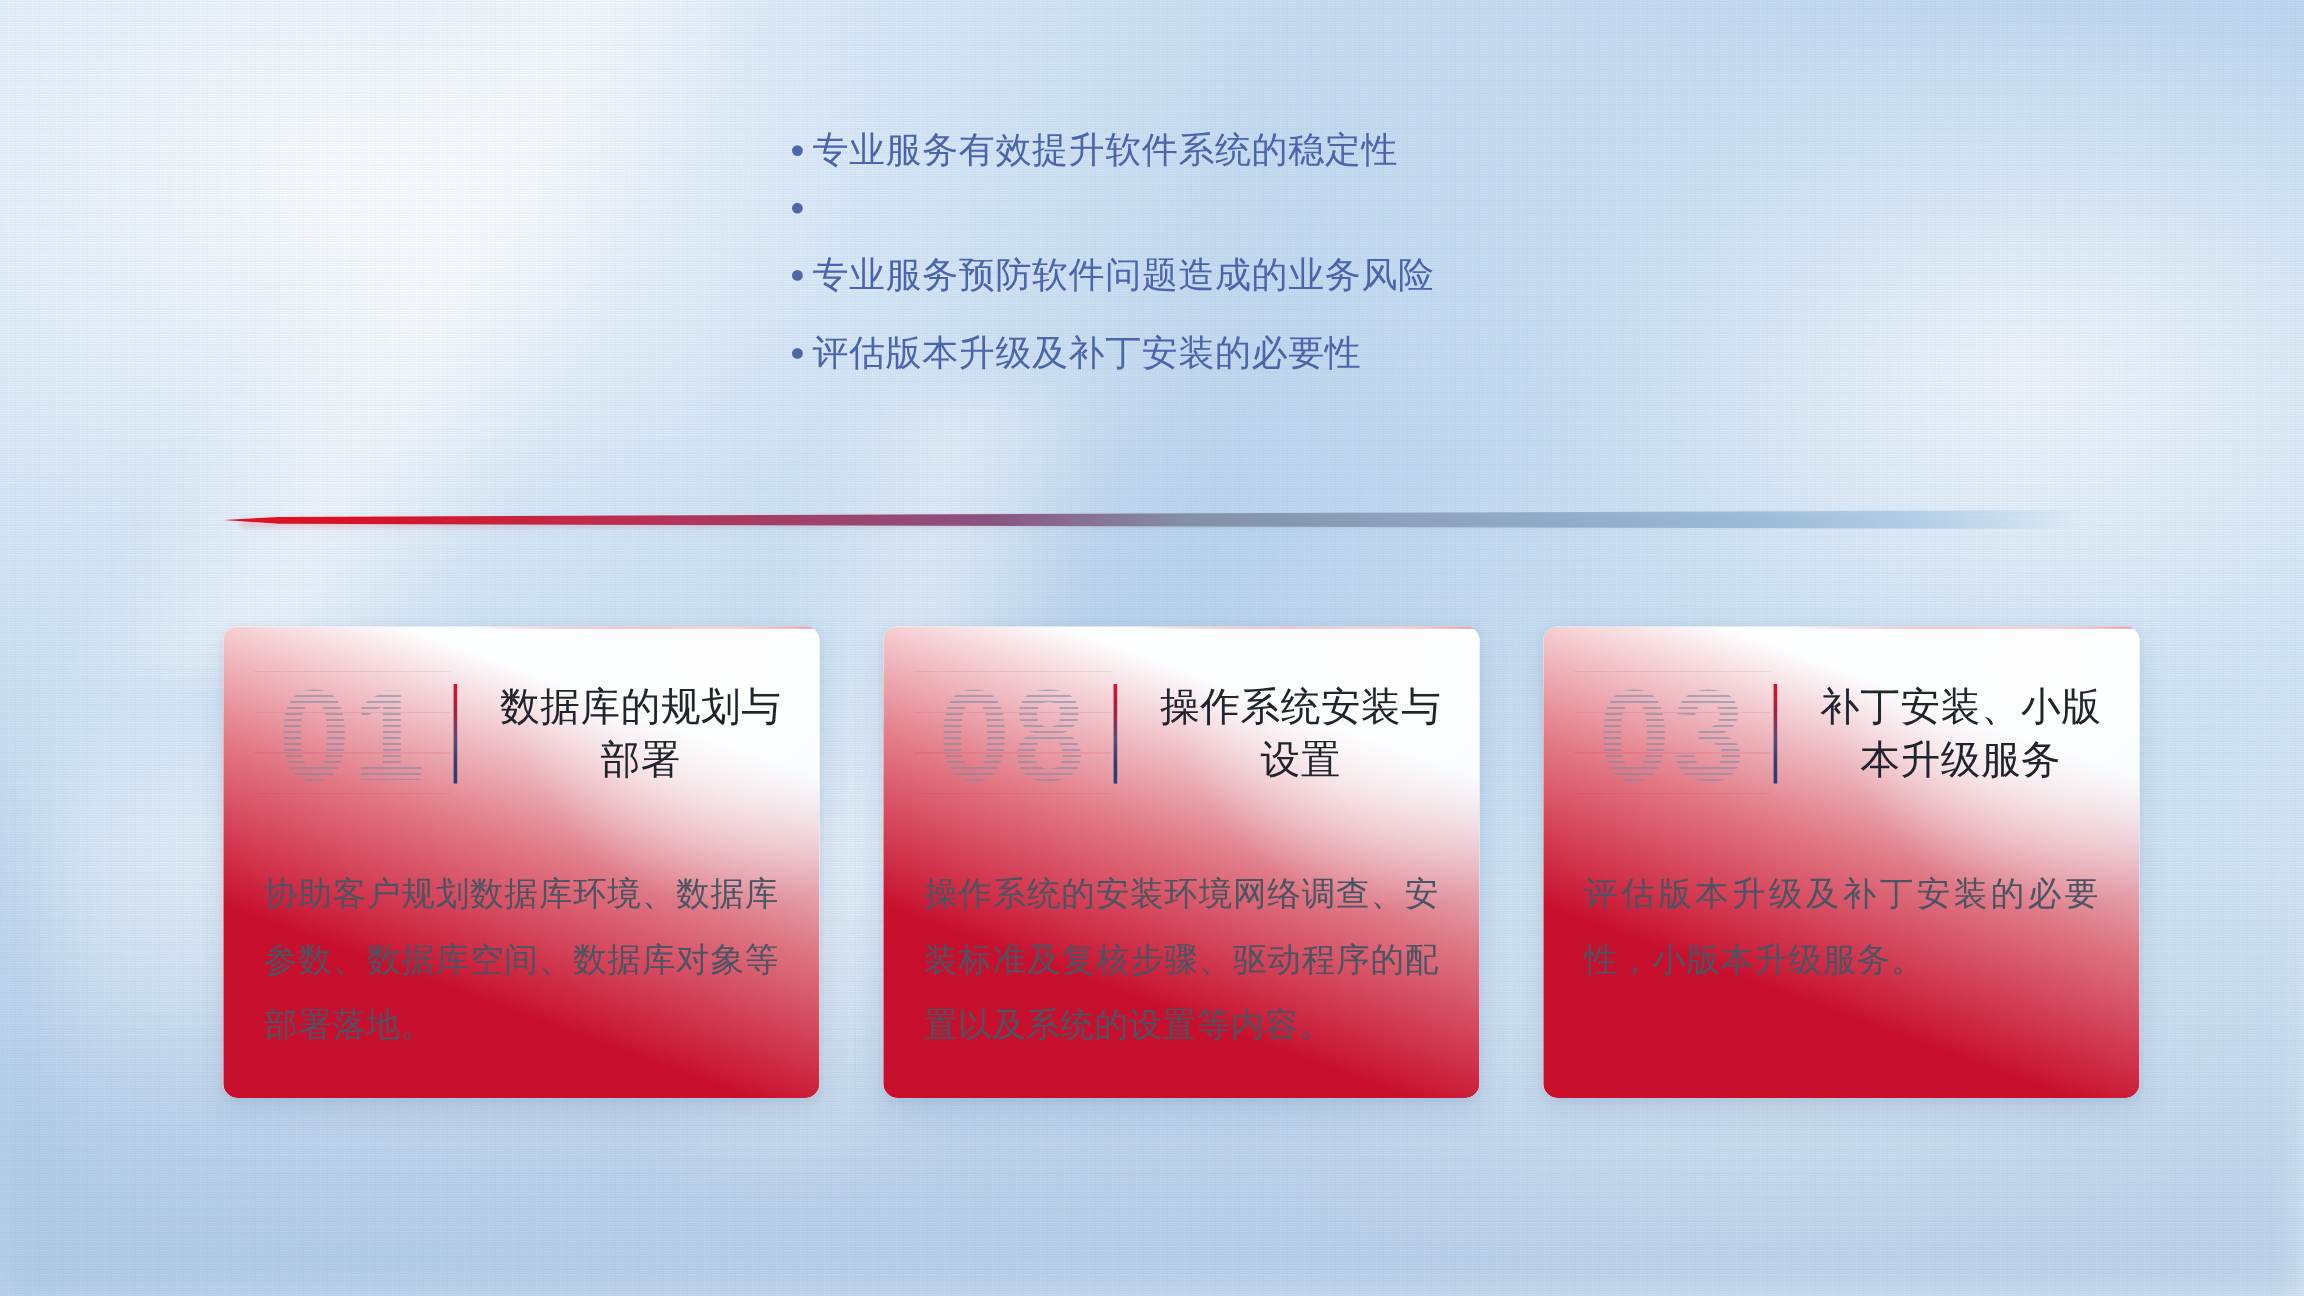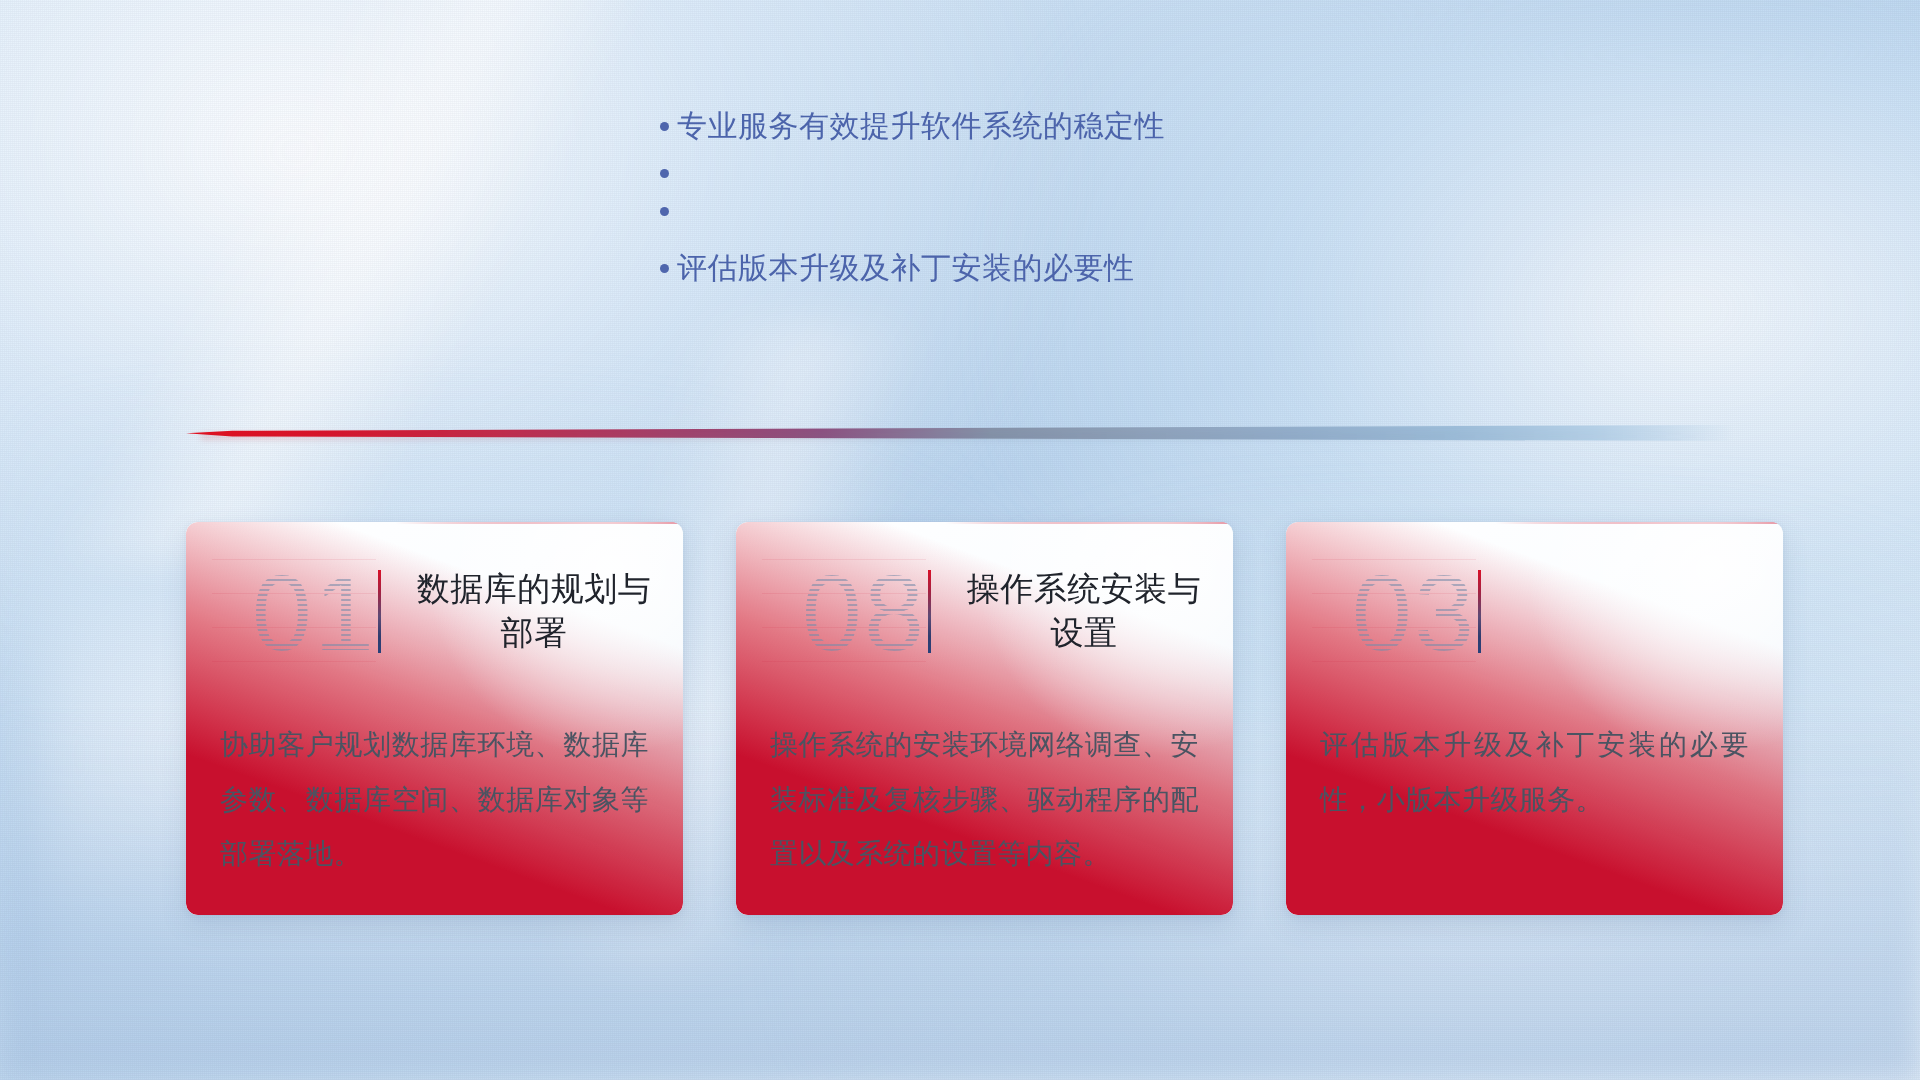--- a/index.html
+++ b/index.html
@@ -129,23 +129,23 @@
 
   .card-head{
     position:relative;
     height:178px;
     display:flex; align-items:center;
     padding:0 0 0 26px;
   }
   .card-num{
     position:relative;
     font-size:108px; line-height:1;
-    font-weight:400; letter-spacing:2px;
+    font-weight:700; letter-spacing:2px;
     width:164px; flex:0 0 auto;
-    text-align:right;
+    text-align:center;
     color:#8fa3bd;
     background-image:repeating-linear-gradient(
         180deg,
         rgba(120,140,170,.95) 0 2px,
         rgba(255,255,255,0) 2px 5px);
     -webkit-background-clip:text; background-clip:text;
     -webkit-text-fill-color:transparent;
     opacity:.62;
     transform:translateY(2px);
     user-select:none;
@@ -202,20 +202,21 @@
     <span class="bullet-dot"></span>
     <span class="bullet-text">专业服务有效提升软件系统的稳定性</span>
   </div>
 
   <div class="bullet-row">
     <span class="bullet-dot"></span>
   </div>
 
   <div class="bullet-row">
     <span class="bullet-dot"></span>
+    <span class="bullet-text">专业服务预防软件问题造成的业务风险</span>
   </div>
 
   <div class="bullet-row">
     <span class="bullet-dot"></span>
     <span class="bullet-text">评估版本升级及补丁安装的必要性</span>
   </div>
 
 </div>
 
 <div id="divider">
@@ -249,17 +250,18 @@
     <div class="card-body">操作系统的安装环境网络调查、安装标准及复核步骤、驱动程序的配置以及系统的设置等内容。</div>
   </div>
 
   <div class="card">
     <div class="card-edge"></div>
     <div class="card-edge-top"></div>
     <div class="card-sheen"></div>
     <div class="card-head">
       <div class="card-num">03</div>
       <div class="card-rule"></div>
+      <div class="card-title">补丁安装、小版本升级服务</div>
     </div>
     <div class="card-body">评估版本升级及补丁安装的必要性，小版本升级服务。</div>
   </div>
 
 </div>
 
 </body></html>

